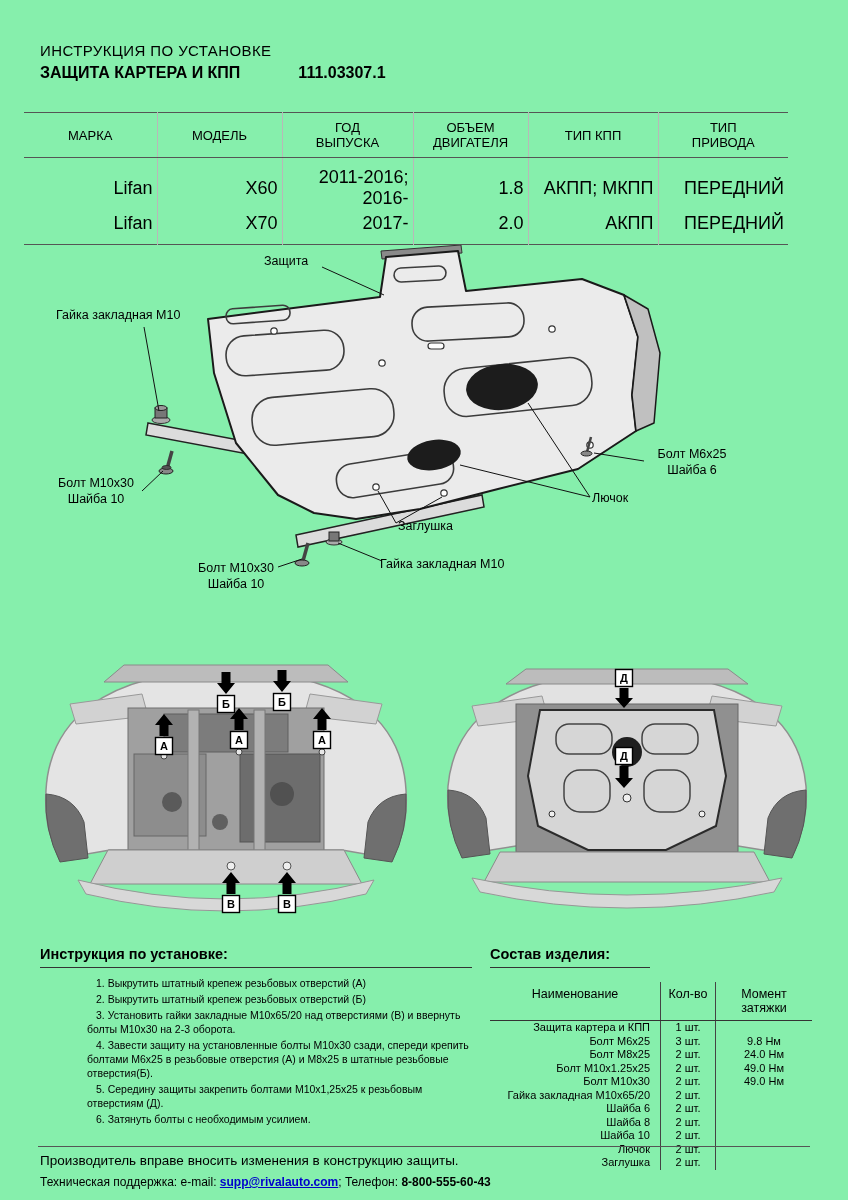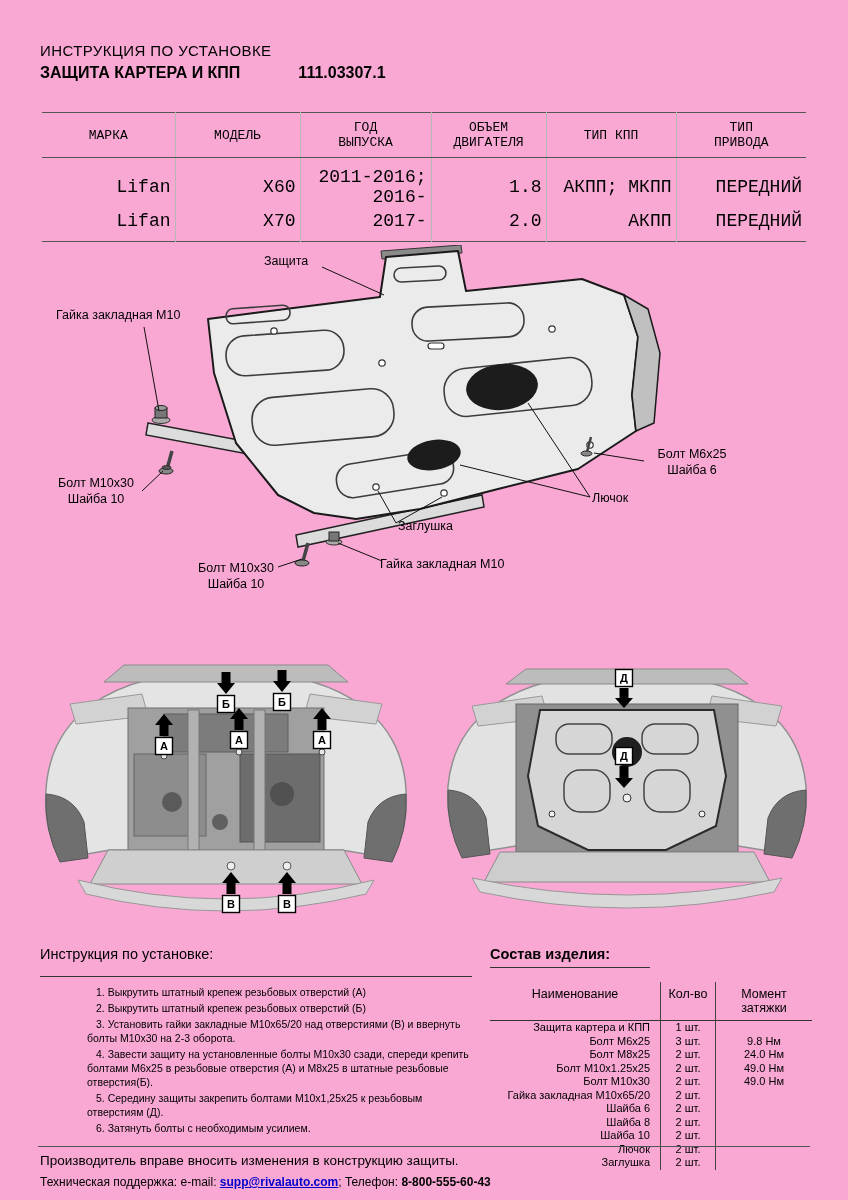--- a/index.html
+++ b/index.html
@@ -1,48 +1,48 @@
 <!DOCTYPE html>
 <html><head>
 <meta charset="utf-8">
 <style>
   html,body { margin:0; padding:0; background:#fff; }
   .page {
-    position:relative; width:848px; height:1200px; background:#f9a8d4;
+    position:relative; width:848px; height:1200px; background:#86efac;
     font-family:"Liberation Sans", sans-serif; color:#000; overflow:hidden;
   }
 
   
   .header { position:absolute; left:40px; top:42px; }
   .h1 { font-size:15px; letter-spacing:.4px; margin-bottom:5px; }
   .h2row { display:flex; gap:58px; font-size:16px; font-weight:bold; }
 
   
-  .spec { position:absolute; left:42px; top:112px; width:764px; border-collapse:collapse;
-          border-top:1.4px solid #555; border-bottom:1.4px solid #555;font-family:Liberation Mono, monospace; }
+  .spec { position:absolute; left:24px; top:112px; width:764px; border-collapse:collapse;
+          border-top:1.4px solid #555; border-bottom:1.4px solid #555; }
   .spec th { font-weight:normal; font-size:13px; text-align:center; vertical-align:middle;
              padding:7px 4px; white-space:pre-line; border-bottom:1.2px solid #555;
              border-left:1px solid #b8b8b8; }
   .spec td { font-size:18px; text-align:right; padding:2px 4px; border-left:1px solid #b8b8b8; }
   .spec th:first-child, .spec td:first-child { border-left:none; }
   .spec tbody tr:first-child td { padding-top:9px; }
   .spec tbody tr:last-child td { padding-bottom:10px; }
 
   
   .diagram-svg { position:absolute; left:30px; top:245px; }
   .dlabel { position:absolute; font-size:12.5px; line-height:1.25; white-space:nowrap; }
   .dlabel.center { text-align:center; white-space:normal; }
 
   .car-left  { position:absolute; left:30px;  top:652px; }
   .car-right { position:absolute; left:428px; top:658px; }
   .mletter { font-family:"Liberation Sans",sans-serif; font-size:11px; font-weight:bold; }
 
   
   .inst { position:absolute; left:40px; top:946px; width:432px; }
-  .inst-title { font-size:14.5px; font-weight:normal; padding-bottom:14px;
+  .inst-title { font-size:14.5px; font-weight:bold; padding-bottom:5px;
                 border-bottom:1.2px solid #333; margin-bottom:9px; }
   .step { font-size:10.5px; line-height:1.33; margin-bottom:2px; text-indent:9px;margin-left:47px; }
 
   
   .parts-wrap { position:absolute; left:490px; top:946px; width:322px; }
   .parts-title { font-size:14.5px; font-weight:bold; padding-bottom:5px;
                  border-bottom:1.2px solid #333; width:160px; margin-bottom:14px; }
   .phead { display:grid; grid-template-columns:170px 55px 97px; font-size:12.5px;
            border-bottom:1.2px solid #333; }
   .phead div { padding:5px 2px; text-align:center; }

